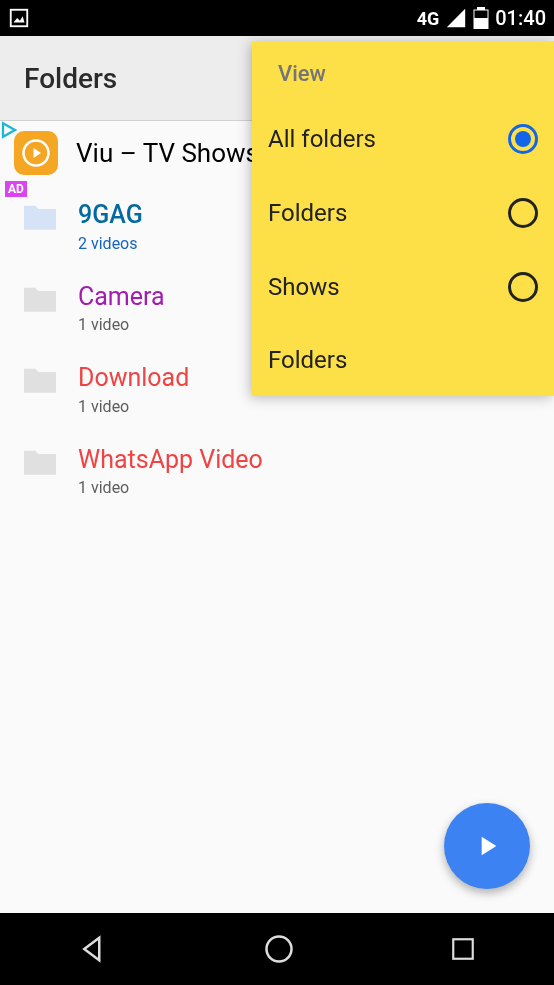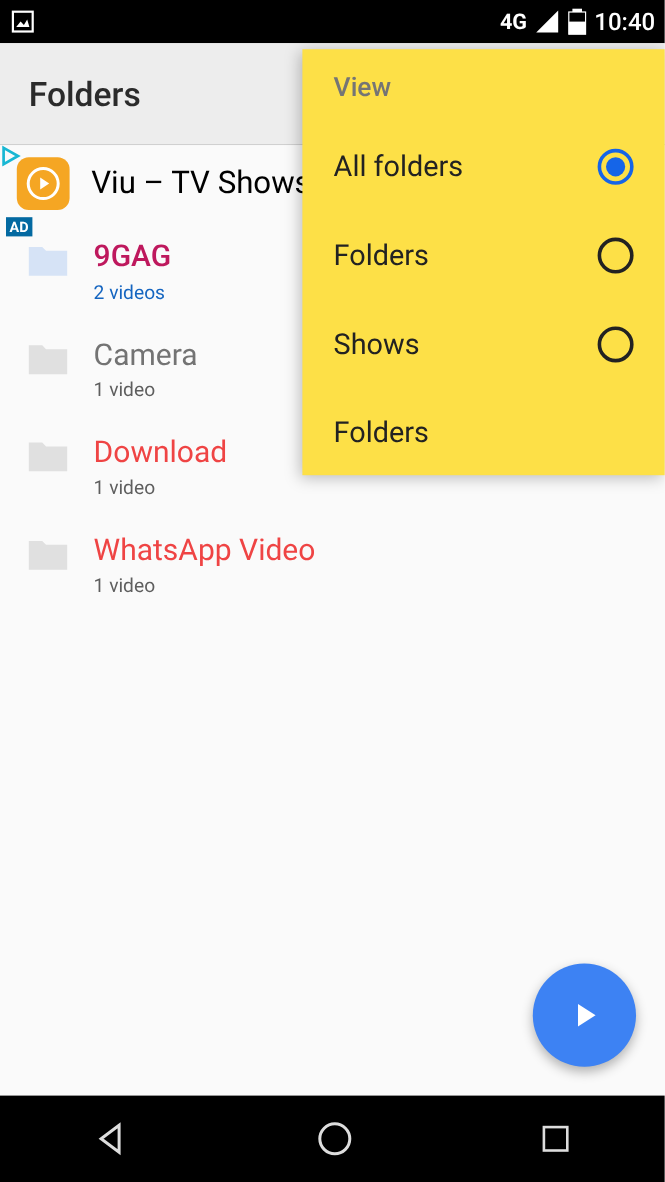--- a/index.html
+++ b/index.html
@@ -60,21 +60,21 @@
     }
     .ad-corner {
       position: absolute;
       top: 0;
       left: 0;
     }
     .ad-badge {
       position: absolute;
       top: 60px;
       left: 5px;
-      background: #0369a1;
+      background: #d946ef;
       color: #fff;
       font-size: 12px;
       font-weight: 700;
       padding: 1px 3px;
     }
     .ad-icon {
       width: 44px;
       height: 44px;
       background: #f5a623;
       border-radius: 10px;
@@ -109,28 +109,28 @@
       font-size: 25px;
       color: #ef4444;
       line-height: 1.3;
     }
     .folder-sub {
       font-size: 16px;
       color: #5e5e5e;
       margin-top: 2px;
     }
     .folder-name.selected {
-      color: #be185d;
+      color: #0369a1;
       font-weight: 500;
     }
     .folder-sub.selected {
       color: #1565c0;
     }
     .folder-name.disabled {
-      color: #737373;
+      color: #a21caf;
       text-align: center;
     }
     .fab {
       position: absolute;
       right: 24px;
       bottom: 96px;
       width: 86px;
       height: 86px;
       border-radius: 50%;
       background: #3d82f3;
@@ -168,21 +168,21 @@
     .popup-header {
       padding: 20px 26px 16px;
       font-size: 22px;
       color: #757575;
       font-weight: 500;
     }
     .popup-item {
       display: flex;
       align-items: center;
       justify-content: space-between;
-      padding: 22px 26px;
+      padding: 22px 16px;
       font-size: 24px;
       color: #222;
     }
     .radio {
       width: 30px;
       height: 30px;
       border: 3px solid #222;
       border-radius: 50%;
       flex-shrink: 0;
       display: flex;
@@ -213,21 +213,21 @@
   <div class="status-right">
     <span style="font-size:18px;font-weight:700;">4G</span>
     <svg width="22" height="22" viewBox="0 0 24 24">
         <polygon points="2,22 22,22 22,2" fill="#fff"></polygon>
       </svg>
     <svg width="16" height="22" viewBox="0 0 16 22">
       <rect x="4" y="0" width="8" height="3" fill="#fff"></rect>
       <rect x="1" y="3" width="14" height="19" fill="none" stroke="#fff" stroke-width="1"></rect>
       <rect x="1" y="11" width="14" height="11" fill="#fff"></rect>
     </svg>
-    <span>10:40</span>
+    <span>01:40</span>
   </div>
 </div>
 
 <div class="app-bar">
   <div class="app-bar-title">Folders</div>
 </div>
 
 <div class="content">
 
   <div class="ad-row">

